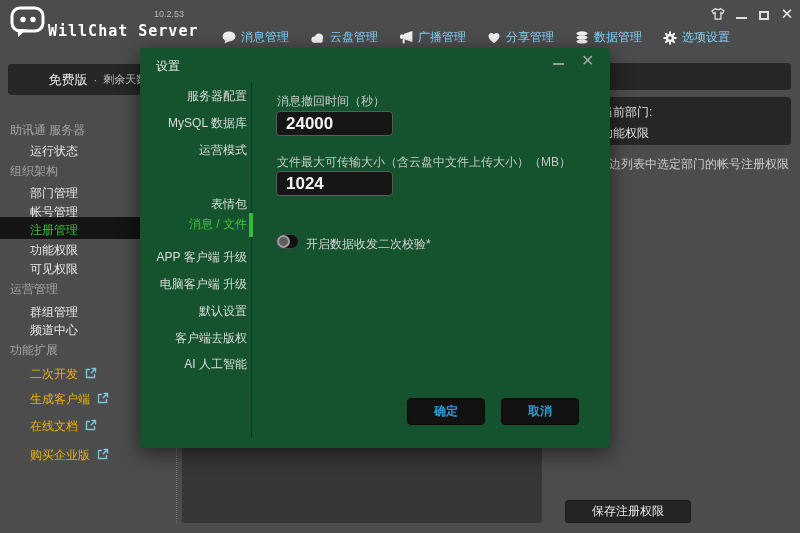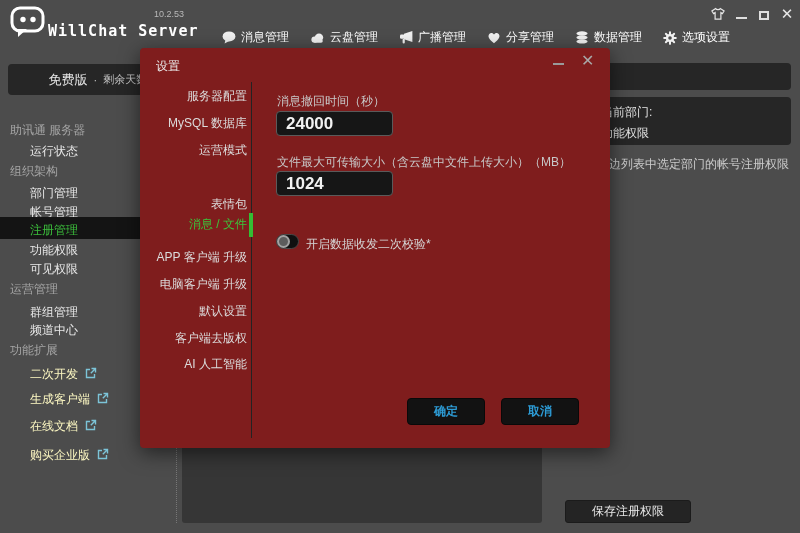--- a/index.html
+++ b/index.html
@@ -7,52 +7,52 @@
   body { font-family:"Liberation Sans","DejaVu Sans",sans-serif; }
   .screen { position:relative; width:800px; height:533px; background:#4c4c4c; overflow:hidden;
             font-size:12px; color:#e6e6e6; }
   .abs { position:absolute; }
 
   
   .app-title { left:48px; top:22px; font-family:"DejaVu Sans Mono",monospace; font-size:15px;
                font-weight:bold; color:#ffffff; letter-spacing:1px; }
   .app-version { left:142px; top:9px; font-size:9px; color:#b9b9b9;margin-left:12px; }
   .menubar { top:29px; right:70px; display:flex; gap:21px; }
-  .menu-item { display:flex; align-items:center; gap:5px; color:#ffffff; cursor:default; }
+  .menu-item { display:flex; align-items:center; gap:5px; color:#7dd3fc; cursor:default; }
   .menu-item svg { display:block; }
   .win-controls { top:6px; right:6px; display:flex; gap:9px; align-items:center; height:16px; }
   .wc { width:14px; height:14px; display:flex; align-items:center; justify-content:center; color:#e6e6e6; }
   .wc-min { width:11px; height:2px; background:#dedede; margin-top:8px; }
   .wc-max { width:10px; height:9px; border:2px solid #dedede; margin-top:3px; }
   .wc-close { font-size:15px; font-weight:bold; line-height:14px; color:#e8e8e8; }
 
   
   .license { left:8px; top:64px; width:172px; height:31px; background:#262626; border-radius:4px;
              display:flex; align-items:center; justify-content:center; gap:6px; }
   .license .ed { font-size:13px; color:#e5e5e5;margin-left:20px; }
   .license .sm { font-size:11px; color:#c3c3c3; }
   .side-header { left:10px; color:#a5a5a5; }
   .side-item { left:30px; color:#e8e8e8; cursor:default; }
   .side-strip { left:0; top:217px; width:140px; height:22px; background:#141414; }
   .side-selected { color:#3bbd3b; }
-  .side-link { left:30px; display:flex; align-items:center; gap:7px; color:#fef9c3; cursor:pointer; }
+  .side-link { left:30px; display:flex; align-items:center; gap:7px; color:#eab308; cursor:pointer; }
 
   
   .dotline { left:176px; top:92px; height:431px; width:0; border-left:1px dotted #777; }
   .center-panel { left:182px; top:92px; width:360px; height:431px; background:#363636; border-radius:3px; }
   .rbar  { left:596px; top:63px;  width:195px; height:27px; background:#262626; border-radius:4px; }
   .rbox  { left:596px; top:97px;  width:195px; height:48px; background:#262626; border-radius:4px; }
   .rtext1 { left:601px; top:104px; color:#e3e3e3; }
   .rtext2 { left:601px; top:125px; color:#e3e3e3; }
   .hint { left:597px; top:156px; color:#cccccc; white-space:nowrap; }
   .save-btn { left:565px; top:500px; width:126px; height:23px; background:#242424; border:1px solid #1b1b1b;
               border-radius:3px; color:#e8e8e8; text-align:center; line-height:21px; cursor:pointer; }
 
   
-  .dialog { left:140px; top:48px; width:470px; height:400px; background:#7f1d1d; border-radius:4px;
+  .dialog { left:140px; top:48px; width:470px; height:400px; background:#14532d; border-radius:4px;
             box-shadow:0 5px 20px rgba(0,0,0,.55); z-index:10; }
   .dlg-title { left:16px; top:10px; color:#eaeaea; }
   .dlg-min { left:413px; top:15px; width:11px; height:2px; background:#9a9a9a; cursor:pointer; }
   .dlg-close { left:441px; top:3px; font-size:16px; color:#a8a8a8; cursor:pointer; }
   .dlg-divider { left:111px; top:34px; width:1px; height:356px; background:#232323; }
   .dlg-nav-item { left:4px; width:103px; text-align:right; color:#dcdcdc; cursor:pointer; white-space:nowrap; }
   .dlg-nav-sel { color:#3bc43b; }
   .dlg-indicator { left:109px; top:165px; width:4px; height:24px; background:#34bd34; }
   .dlg-label { left:137px; color:#c8c8c8; white-space:nowrap; }
   .dlg-input { left:136px; width:117px; height:25px; background:#161616; border:1px solid #5a5a5a;

